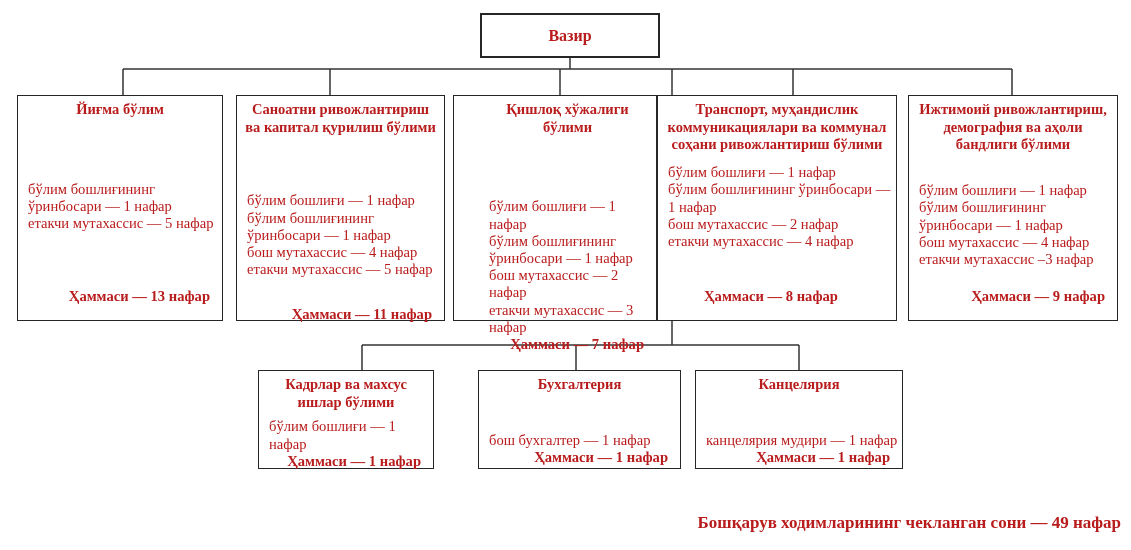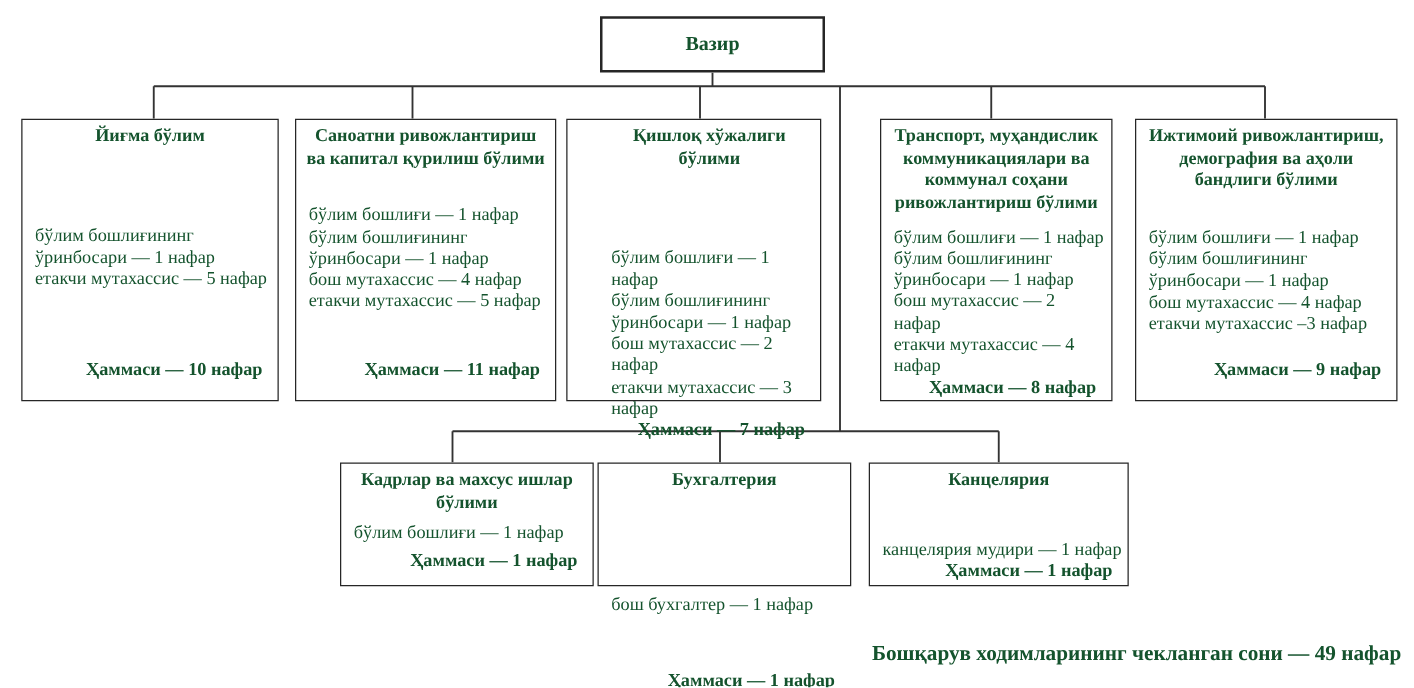--- a/index.html
+++ b/index.html
@@ -6,21 +6,21 @@
     margin: 0;
     padding: 0;
     background: #ffffff;
   }
   #canvas {
     position: relative;
     width: 1131px;
     height: 550px;
     background: #ffffff;
     font-family: "Liberation Serif", serif;
-    color: #14532d;
+    color: #b91c1c;
     overflow: hidden;
   }
   #connectors {
     position: absolute;
     left: 0; top: 0;
     width: 1131px; height: 550px;
     z-index: 0;
   }
   .orgbox {
     position: absolute;
@@ -55,33 +55,33 @@
   }
   .box-total {
     margin-top: auto;
     font-weight: bold;
     text-align: right;
     font-size: 14.6px;
     padding: 0 12px 15px 0;
   }
   .row1 { top: 95px; height: 226px; }
   #b1 { left: 17px;  width: 206px; }
-  #b2 { left: 236px; width: 209px; }
+  #b2 { left: 236px; width: 209px; gap: 28px; }
   #b3 { left: 453px; width: 204px; padding-left: 25px; }
-  #b4 { left: 704px; width: 186px; }
+  #b4 { left: 657px; width: 240px; align-items: center; }
   #b5 { left: 908px; width: 210px; }
   #b1 .box-lines { margin-top: 62px; }
   #b2 .box-lines { margin-top: 28px; }
   #b3 .box-lines { margin-top: 62px; }
   #b4 .box-lines { margin-top: 10px; }
   #b5 .box-lines { margin-top: 28px; }
 
   .row2 { top: 370px; height: 99px; }
-  #bA { left: 272px; width: 203px; }
-  #bB { left: 478px; width: 203px; gap: 44px; }
+  #bA { left: 258px; width: 176px; }
+  #bB { left: 478px; width: 203px; }
   #bC { left: 695px; width: 208px; justify-content: space-between; }
   .row2 .box-lines { margin-top: 38px; }
   #bA .box-lines { margin-top: 7px; }
   .row2 .box-total { padding-bottom: 10px; }
 
   #footer-note {
     position: absolute;
     top: 513px;
     right: 10px;
     font-size: 17px;
@@ -121,21 +121,21 @@
   <div class="orgbox" id="box-vazir">
     <div class="box-title">Вазир</div>
   </div>
 
   <div class="orgbox row1" id="b1">
     <div class="box-title">Йиғма бўлим</div>
     <div class="box-lines">
       <div class="staff-line">бўлим бошлиғининг ўринбосари — 1 нафар</div>
       <div class="staff-line">етакчи мутахассис — 5 нафар</div>
     </div>
-    <div class="box-total">Ҳаммаси — 10 нафар</div>
+    <div class="box-total">Ҳаммаси — 13 нафар</div>
   </div>
 
   <div class="orgbox row1" id="b2">
     <div class="box-title">Саноатни ривожлантириш ва капитал қурилиш бўлими</div>
     <div class="box-lines">
       <div class="staff-line">бўлим бошлиғи — 1 нафар</div>
       <div class="staff-line">бўлим бошлиғининг ўринбосари — 1 нафар</div>
       <div class="staff-line">бош мутахассис — 4 нафар</div>
       <div class="staff-line">етакчи мутахассис — 5 нафар</div>
     </div>

